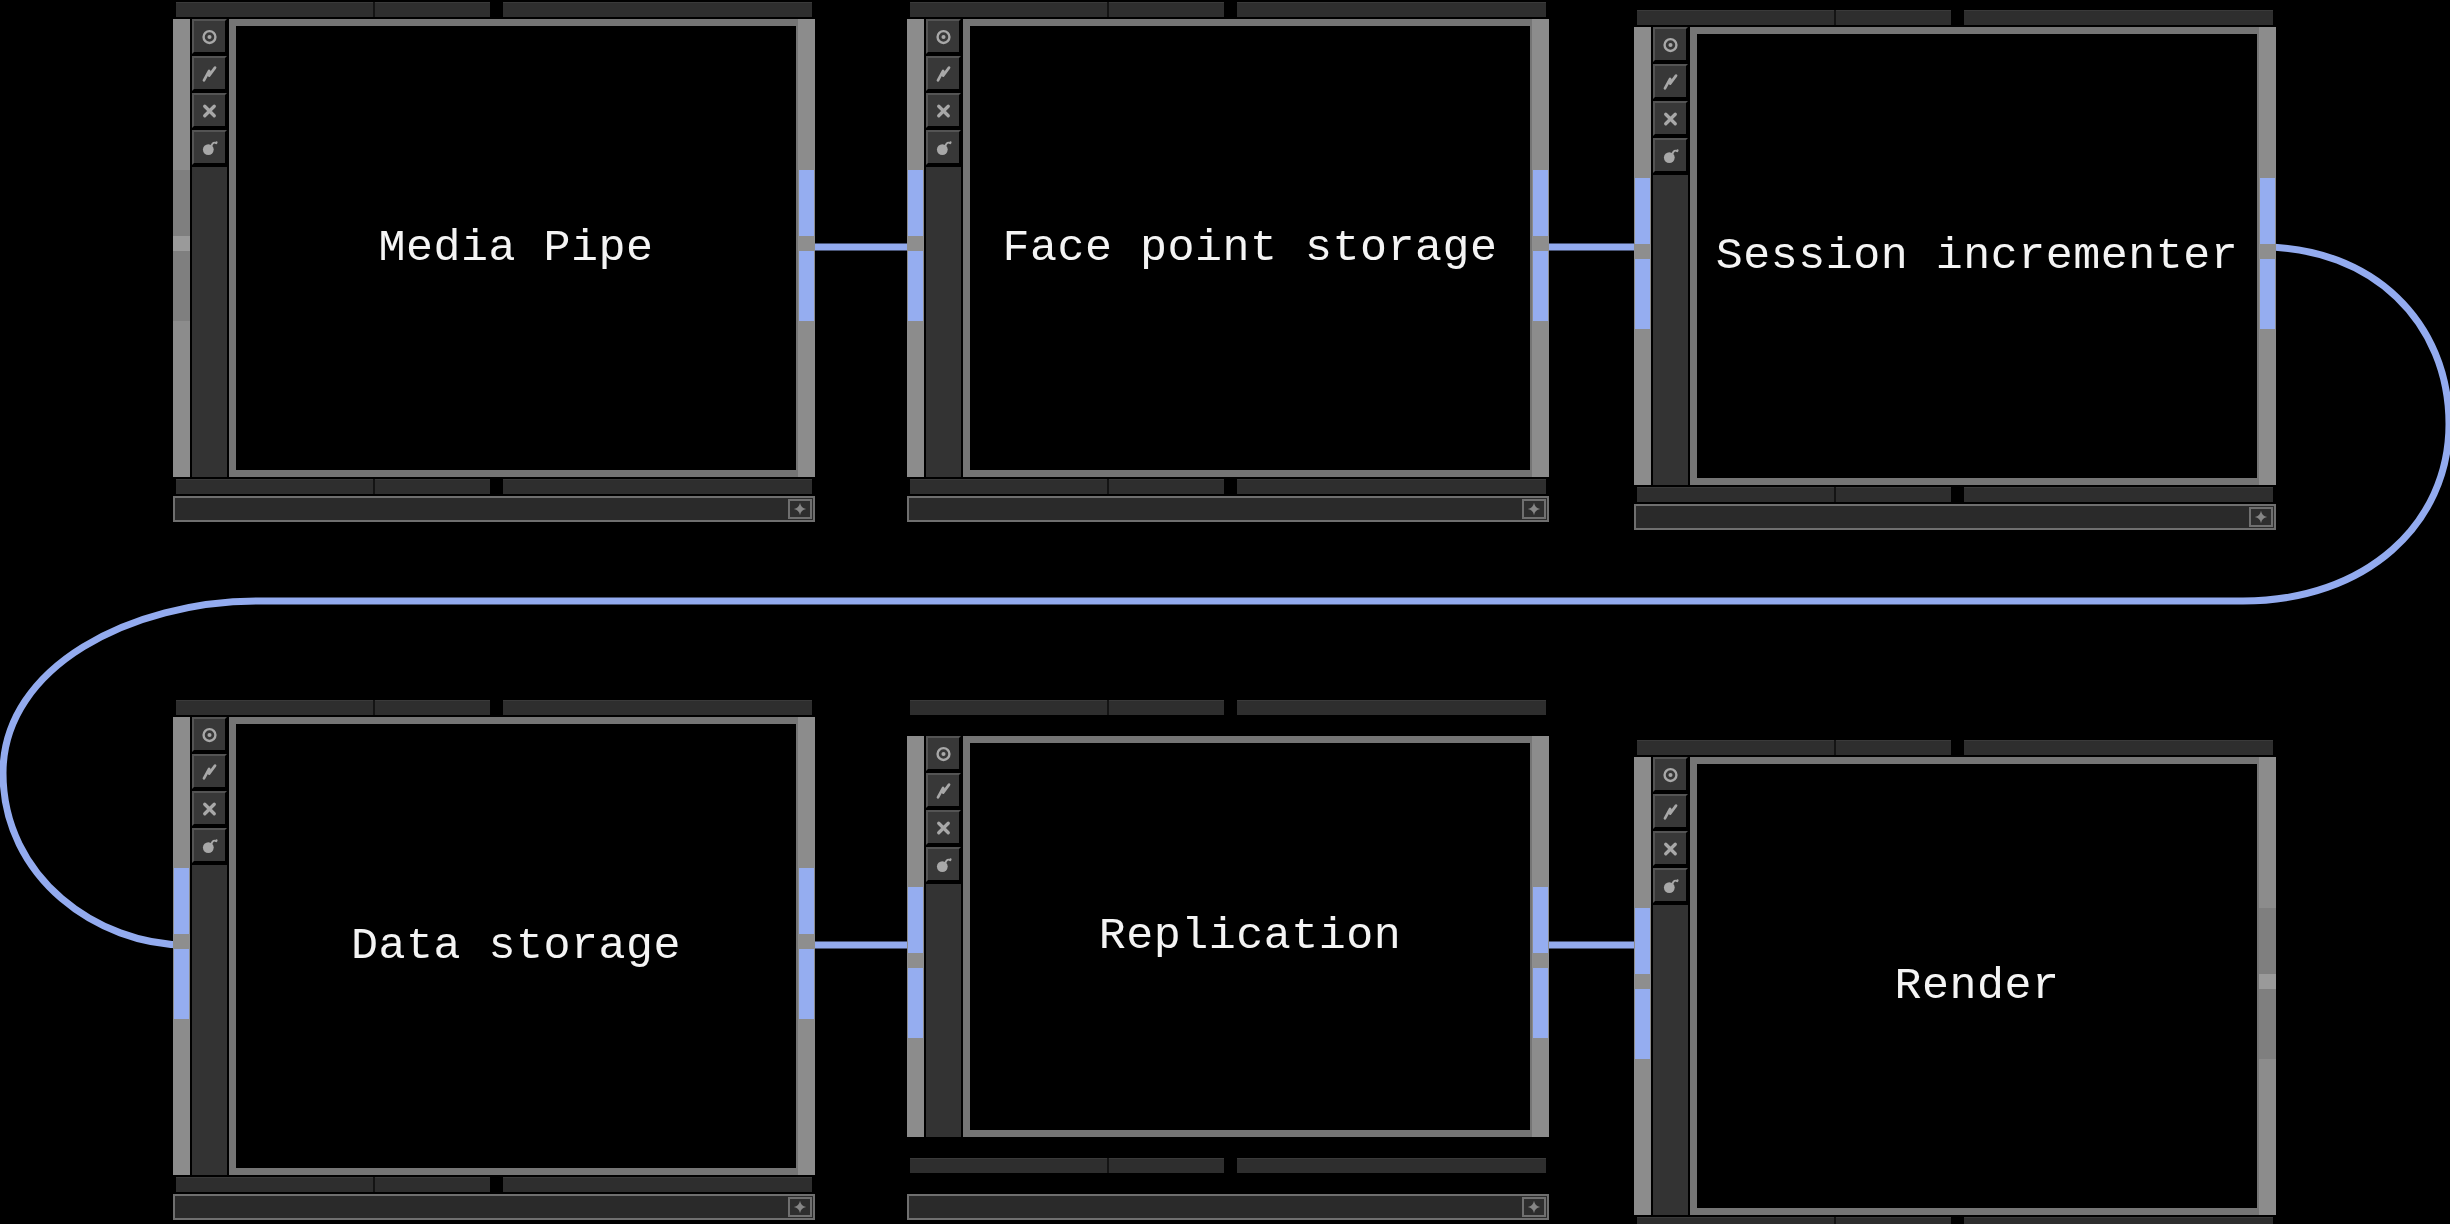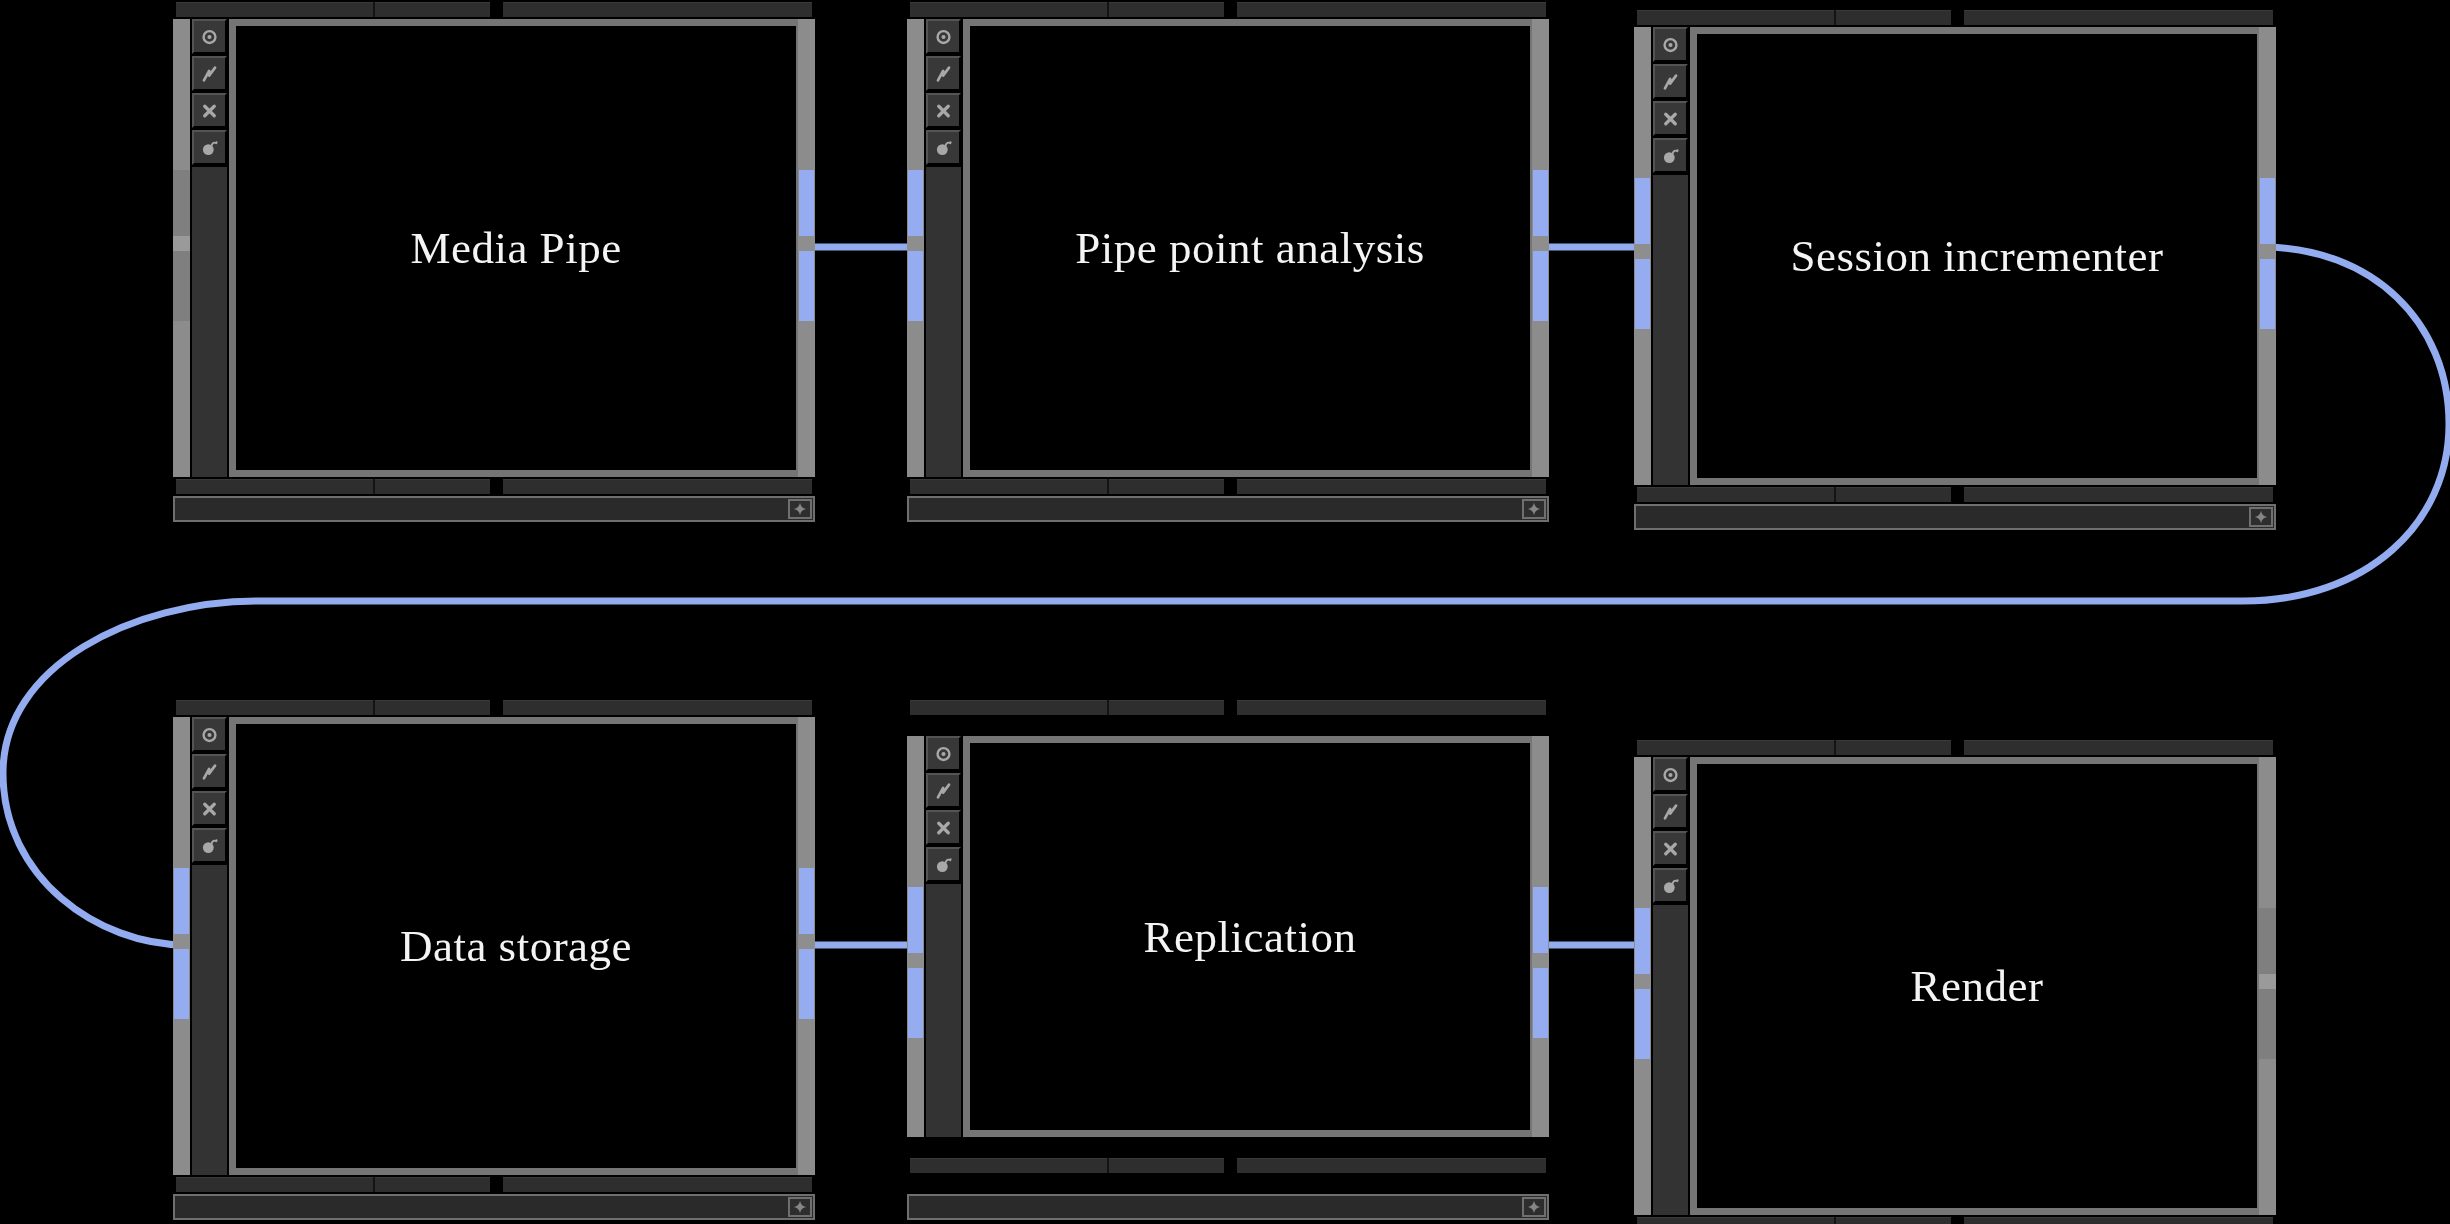--- a/index.html
+++ b/index.html
@@ -1,17 +1,17 @@
 <!DOCTYPE html>
 <html><head>
 <meta charset="utf-8">
 <style>
   html,body{margin:0;padding:0;background:#000;}
   #stage{position:relative;width:2450px;height:1224px;background:#000;overflow:hidden;
-         font-family:Liberation Serif, serif;}
+         font-family:Liberation Mono, monospace;}
 
   
   .node{position:absolute;width:642px;height:520px;display:flex;flex-direction:column;gap:2px;}
   .pos-0{left:173px;top:2px;}
   .pos-1{left:907px;top:2px;}
   .pos-2{left:1634px;top:10px;}
   .pos-3{left:173px;top:700px;border-radius:7px;}
   .pos-4{left:907px;top:700px;gap:21px;}
   .pos-5{left:1634px;top:740px;}
 
@@ -165,21 +165,21 @@
         <button class="flag">
             <svg width="26" height="26" viewBox="0 0 24 24">
               <circle cx="10.5" cy="14" r="6.8" fill="#a8a8a8"></circle>
               <path d="M14.5 9 Q16.5 3.5 20.5 6" fill="none" stroke="#a8a8a8" stroke-width="2.4" stroke-linecap="round"></path>
               <circle cx="20.8" cy="5" r="1.4" fill="#a8a8a8"></circle>
             </svg>
           </button>
         <div class="flag-rest"></div>
       </div>
       <div class="viewer">
-        <span class="node-label">Pipe point analysis</span>
+        <span class="node-label">Face point storage</span>
       </div>
       <div class="edge">
           <span class="tab tab-a"></span>
           <span class="notch"></span>
           <span class="tab tab-b"></span>
         </div>
     </div>
     <div class="bar">
         <i class="s1"></i>
         <i class="seam"></i>

